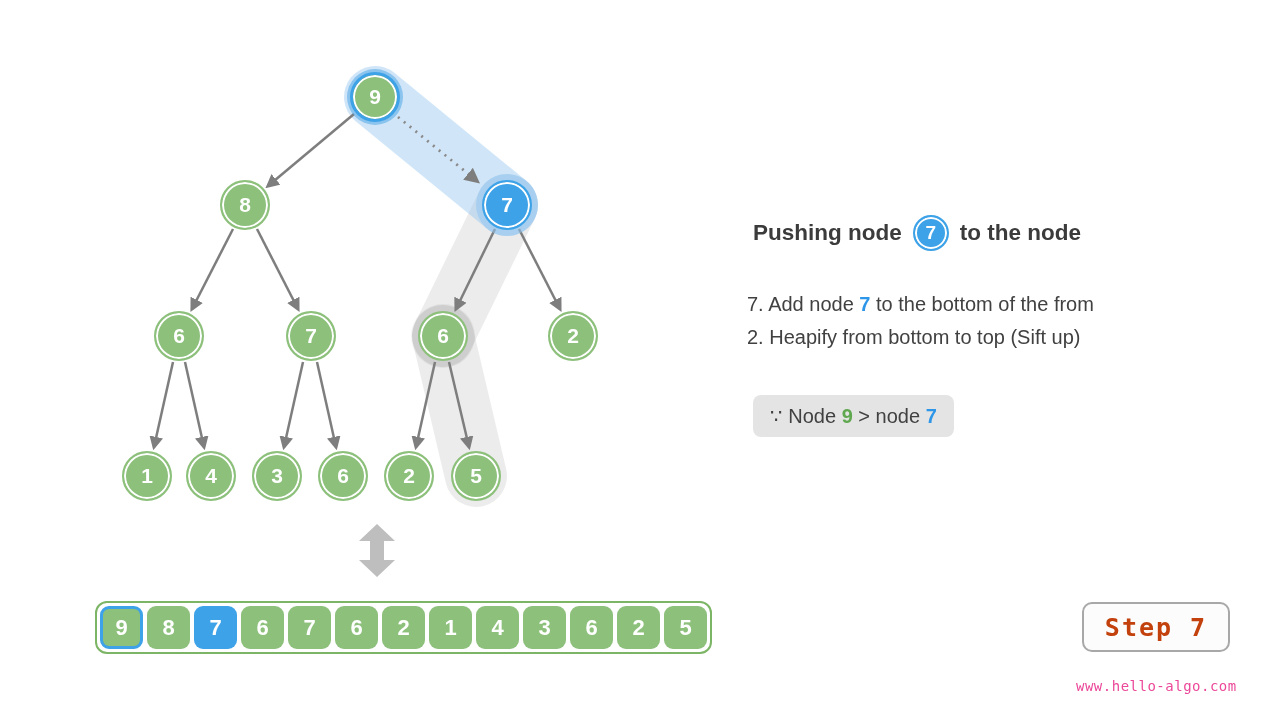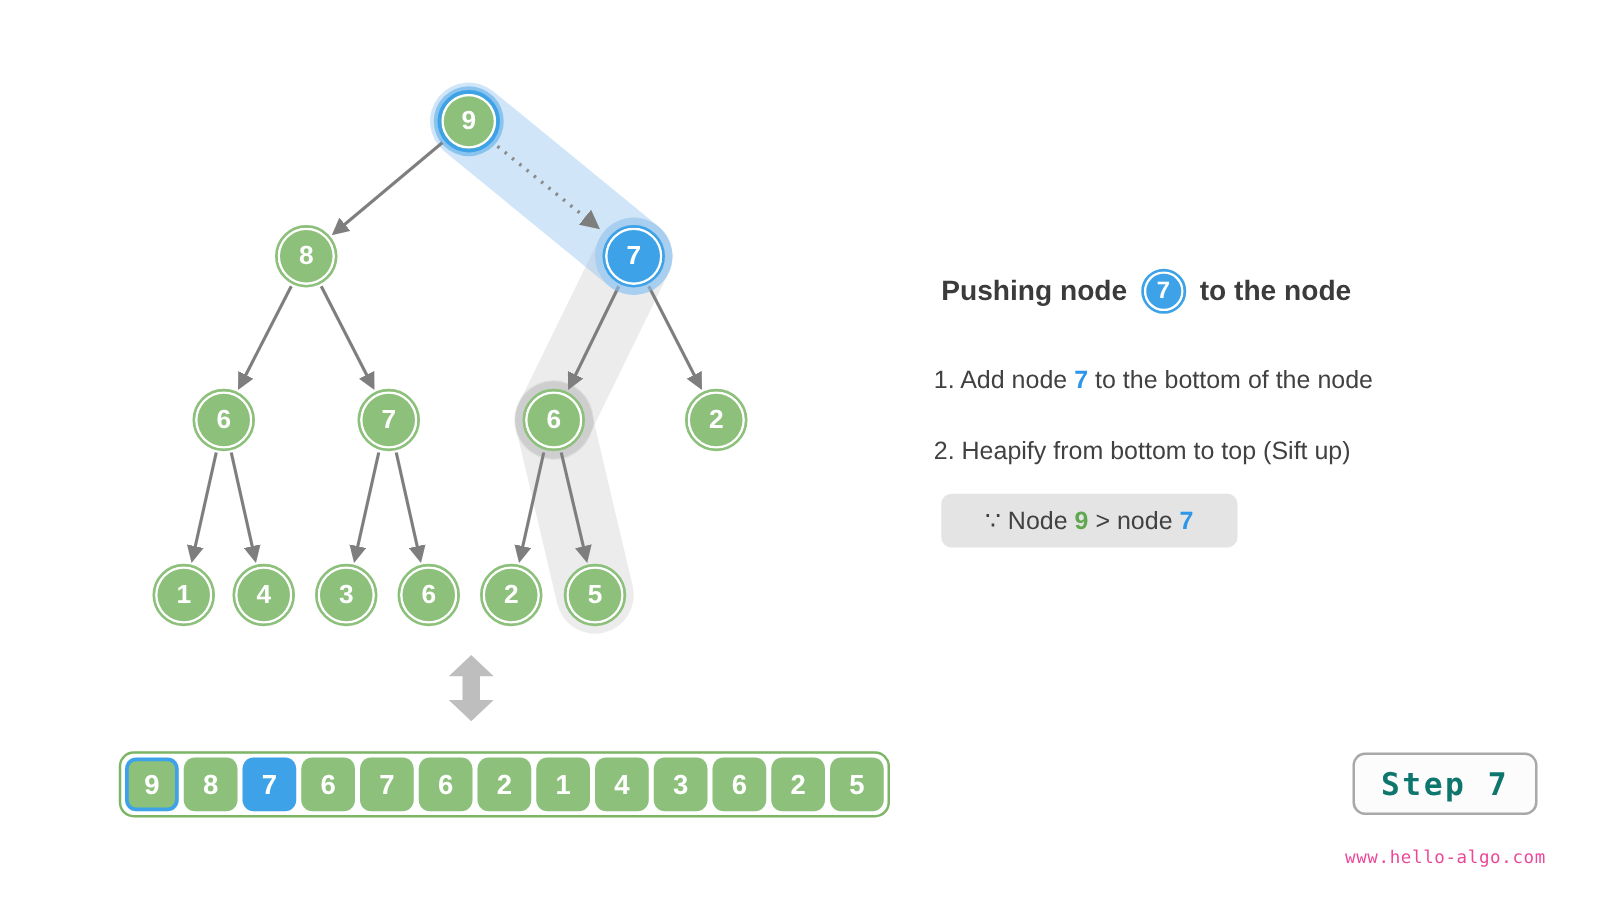--- a/index.html
+++ b/index.html
@@ -63,34 +63,34 @@
     color:#ffffff;font-size:19px;font-weight:bold;
   }
   .step-line{
     position:absolute;left:747px;
     font-size:20px;color:var(--text-body);
   }
   .step-line .hl-blue{color:var(--text-blue);font-weight:bold;}
   .note-box{
     position:absolute;left:753px;top:395px;
     background:var(--note-bg);border-radius:8px;
-    padding:9px 35px;
+    padding:9px 17px;
     font-size:20px;color:var(--text-body);
   }
   .note-box .hl-green{color:var(--text-green);font-weight:bold;}
   .note-box .hl-blue{color:var(--text-blue);font-weight:bold;}
 
   
   .step-badge{
     position:absolute;left:1082px;top:602px;width:148px;height:50px;
     box-sizing:border-box;border:2px solid #a8a8a8;border-radius:10px;
     background:#fcfcfc;
     display:flex;align-items:center;justify-content:center;
     font-family:"DejaVu Sans Mono","Liberation Mono",monospace;
-    font-size:25px;font-weight:bold;color:#0f766e;letter-spacing:2px;
+    font-size:25px;font-weight:bold;color:#c2410c;letter-spacing:2px;
   }
   .watermark{
     position:absolute;left:1076px;top:678px;
     font-family:"DejaVu Sans Mono","Liberation Mono",monospace;
     font-size:14px;color:#ec4899;letter-spacing:0.5px;
   }
 </style>
 </head>
 <body>
 
@@ -164,24 +164,24 @@
     <div class="cell">5</div>
   </div>
 
   <div class="panel-title">
     <span>Pushing node</span>
     <span class="title-badge">7</span>
     <span>to the node</span>
   </div>
 
   <div class="step-line" style="top:293px">
-    <span>1. Add node </span><span class="hl-blue">7</span><span> to the bottom of the node</span>
+    <span>7. Add node </span><span class="hl-blue">7</span><span> to the bottom of the from</span>
   </div>
 
-  <div class="step-line" style="top:350px">
+  <div class="step-line" style="top:326px">
     <span>2. Heapify from bottom to top (Sift up)</span><span class="hl-blue"></span><span></span>
   </div>
 
   <div class="note-box">
     <span>∵ Node </span><span class="hl-green">9</span><span> &gt; node </span><span class="hl-blue">7</span>
   </div>
 
   <div class="step-badge">Step 7</div>
   <div class="watermark">www.hello-algo.com</div>
 

